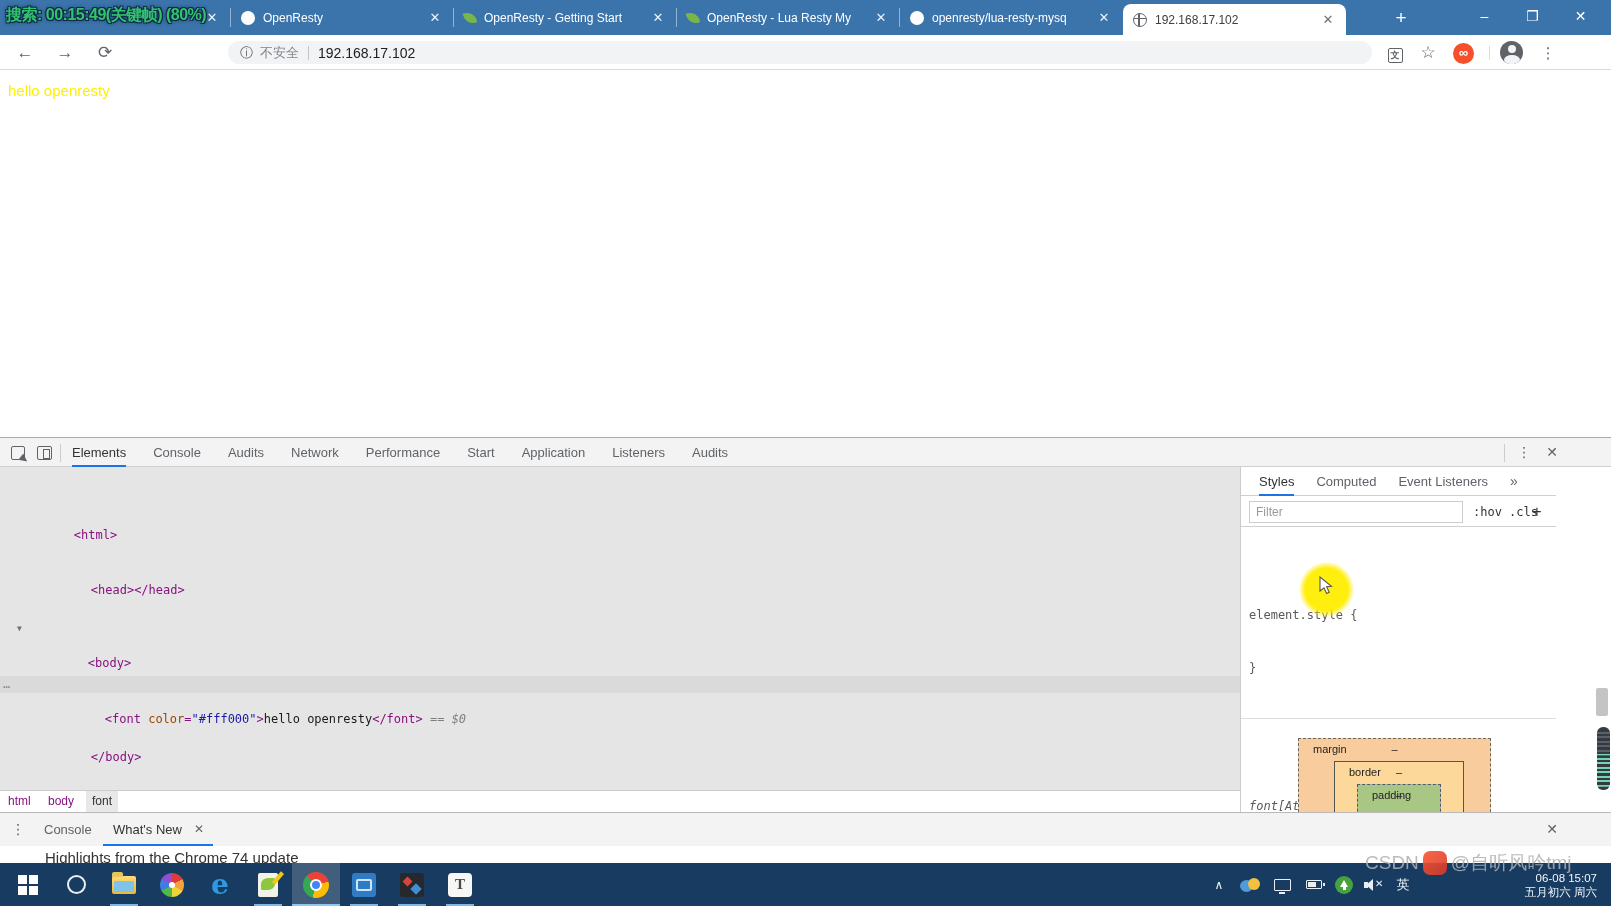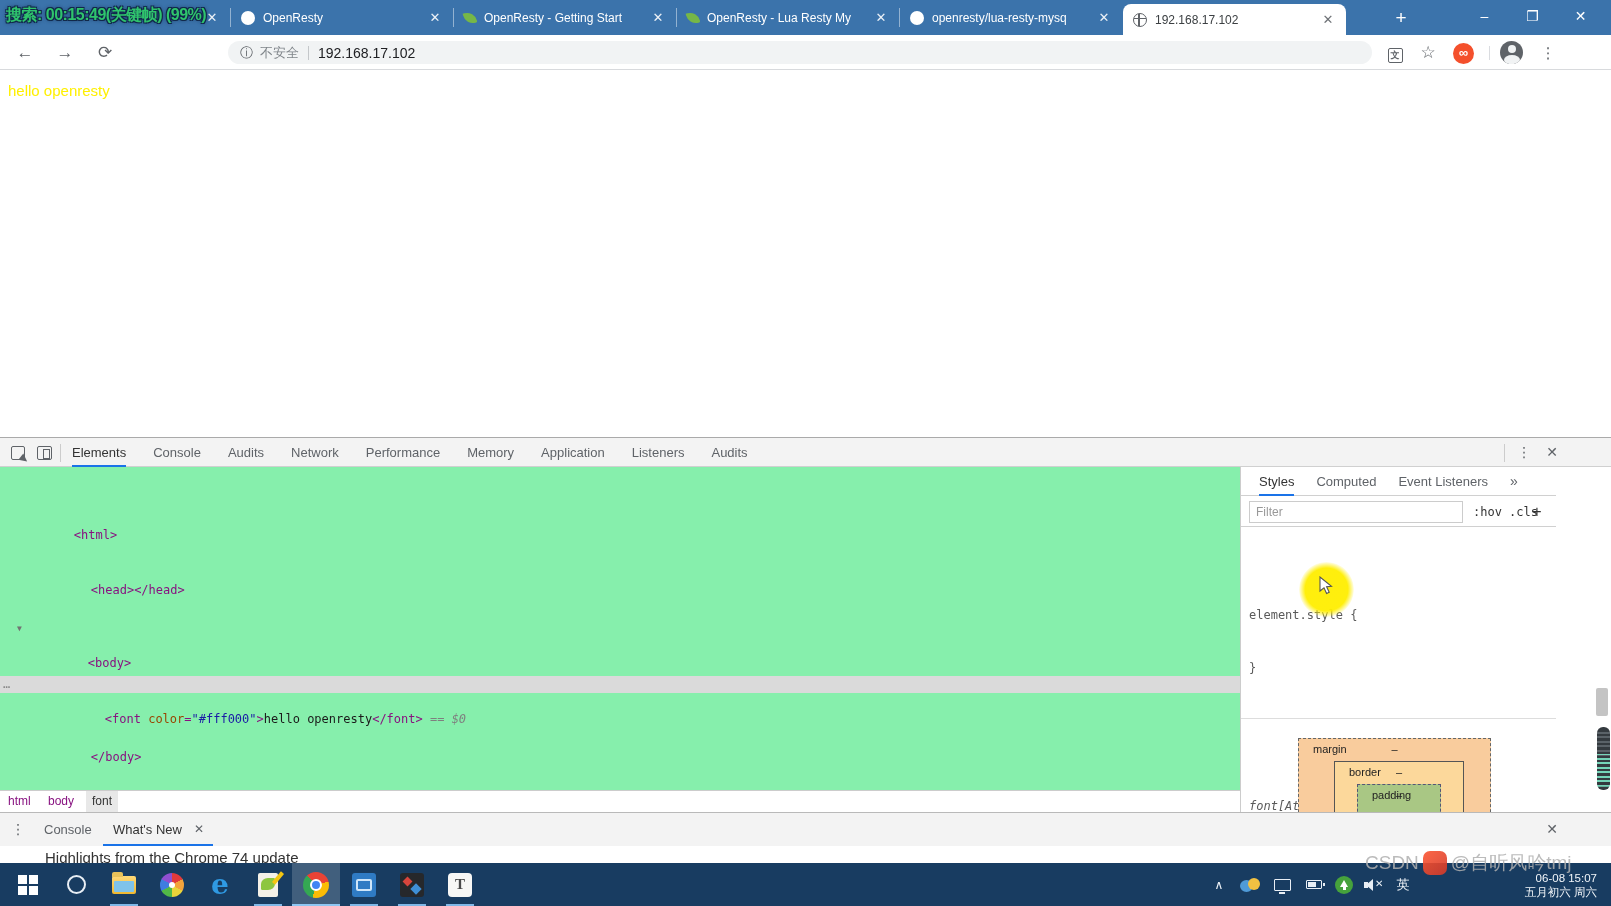--- a/index.html
+++ b/index.html
@@ -55,21 +55,21 @@
   .dt-tabs { position:absolute; left:72px; top:0; height:29px; display:flex; gap:27px; font-size:13px; color:#5f6368; }
   .dt-tab { position:relative; height:29px; line-height:29px; }
   .dt-tab.active { color:#333; }
   .dt-tab.active::after { content:""; position:absolute; left:0; right:0; bottom:0; height:2px; background:#1a73e8; }
   .dt-kebab { position:absolute; left:1512px; top:0; width:24px; height:29px; text-align:center; line-height:29px; color:#5f6368; font-size:14px; }
   .dt-close { position:absolute; left:1540px; top:0; width:24px; height:29px; text-align:center; line-height:29px; color:#5f6368; font-size:14px; }
   .dt-toolbar .tb-sep2 { position:absolute; left:1504px; top:6px; width:1px; height:18px; background:#ccc; }
 
   .mono, .mono span { font-family:"DejaVu Sans Mono","Liberation Mono",monospace; white-space:pre; }
 
-  .el-pane { position:absolute; left:0; top:467px; width:1240px; height:323px; background:#86efac; overflow:hidden; }
+  .el-pane { position:absolute; left:0; top:467px; width:1240px; height:323px; background:#e5e5e5; overflow:hidden; }
   .el-row { position:relative; height:17.6px; line-height:17.6px; font-size:12px; } 
   .tree { position:absolute; left:0; top:4px; width:100%; }
   .tok-tag { color:#881280; }
   .tok-attr { color:#994500; }
   .tok-val { color:#1a1aa6; }
   .tok-text { color:#1a1a1a; }
   .tok-marker { color:#7f7f7f; font-style:italic; }
   .el-row.sel { background:#dadada; }
   .gutter-dots { position:absolute; left:3px; top:0; color:#888; }
   .tree-arrow { position:absolute; left:17px; top:0; color:#727272; font-size:8px; }
@@ -215,21 +215,21 @@
       <span class="favicon-globe"></span>
       <span class="tab-title">192.168.17.102</span>
       <span class="tab-close">✕</span>
     </div>
     <div class="newtab-btn">+</div>
     <div class="winctl" style="left:1462px;">–</div>
     <div class="winctl" style="left:1510px;">❐</div>
     <div class="winctl" style="left:1558px;">✕</div>
   </div>
 
-  <div class="rec-overlay">搜索: 00:15:49(关键帧) (99%)</div>
+  <div class="rec-overlay">搜索: 00:15:49(关键帧) (80%)</div>
 
   <div class="navbar">
     <div class="navbtn" style="left:12px;">←</div>
     <div class="navbtn" style="left:52px;">→</div>
     <div class="navbtn" style="left:92px;">⟳</div>
     <div class="omnibox">
       <span class="omni-info">ⓘ</span>
       <span class="omni-sec">不安全</span>
       <span class="omni-div"></span>
       <span class="omni-url">192.168.17.102</span>
@@ -249,21 +249,21 @@
   <div class="dt-toolbar">
     <div class="dt-icon-inspect"></div>
     <div class="dt-icon-device"></div>
     <div class="dt-sep"></div>
     <div class="dt-tabs">
       <span class="dt-tab active">Elements</span>
       <span class="dt-tab">Console</span>
       <span class="dt-tab">Audits</span>
       <span class="dt-tab">Network</span>
       <span class="dt-tab">Performance</span>
-      <span class="dt-tab">Memory</span>
+      <span class="dt-tab">Start</span>
       <span class="dt-tab">Application</span>
       <span class="dt-tab">Listeners</span>
       <span class="dt-tab">Audits</span>
     </div>
     <div class="tb-sep2"></div>
     <div class="dt-kebab">⋮</div>
     <div class="dt-close">✕</div>
   </div>
 
   <div class="el-pane">

